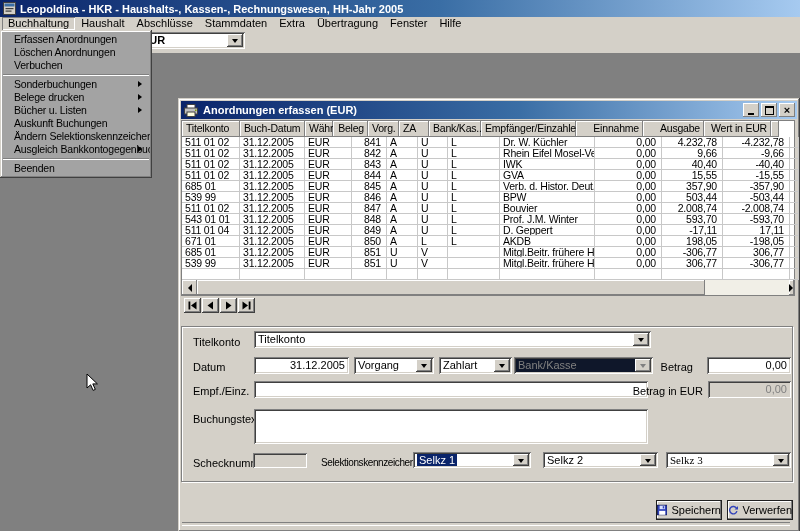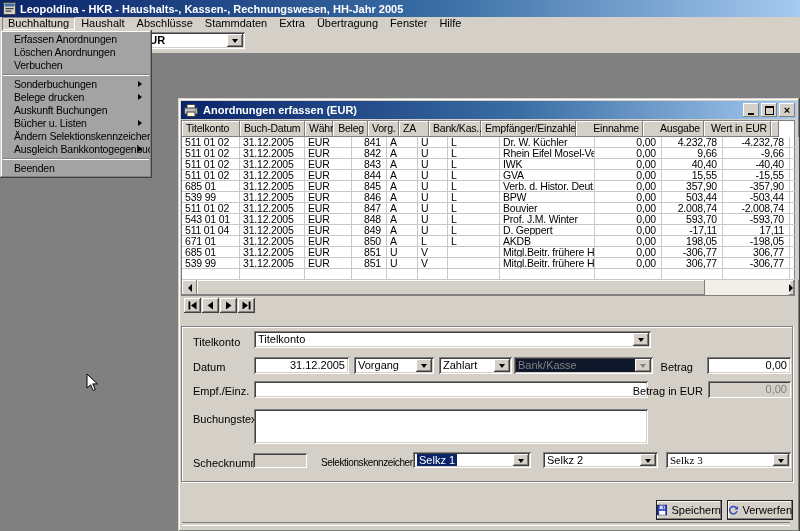--- a/index.html
+++ b/index.html
@@ -461,22 +461,22 @@
     <div class="abs etch-h"></div>
   </div>
 
   <div class="abs menu-popup" id="menu-popup">
       <div class="menu-item"><span>Erfassen Anordnungen</span></div>
       <div class="menu-item"><span>Löschen Anordnungen</span></div>
       <div class="menu-item"><span>Verbuchen</span></div>
       <div class="menu-sep"></div>
       <div class="menu-item"><span>Sonderbuchungen</span><span class="submenu-arrow"></span></div>
       <div class="menu-item"><span>Belege drucken</span><span class="submenu-arrow"></span></div>
+      <div class="menu-item"><span>Bücher u. Listen</span><span class="submenu-arrow"></span></div>
       <div class="menu-item"><span>Auskunft Buchungen</span></div>
-      <div class="menu-item"><span>Bücher u. Listen</span><span class="submenu-arrow"></span></div>
       <div class="menu-item"><span>Ändern Selektionskennzeichen</span></div>
       <div class="menu-item"><span>Ausgleich Bankkontogegenbuch</span><span class="submenu-arrow"></span></div>
       <div class="menu-sep"></div>
       <div class="menu-item"><span>Beenden</span></div>
     </div>
 
   <svg class="abs cursor" width="13" height="20" viewBox="0 0 13 20">
     <polygon points="1,1 1,15 4.6,11.8 7.1,17.4 9.3,16.4 6.8,10.9 11.4,10.9" fill="#ffffff" stroke="#000000" stroke-width="1"></polygon>
   </svg>
 

